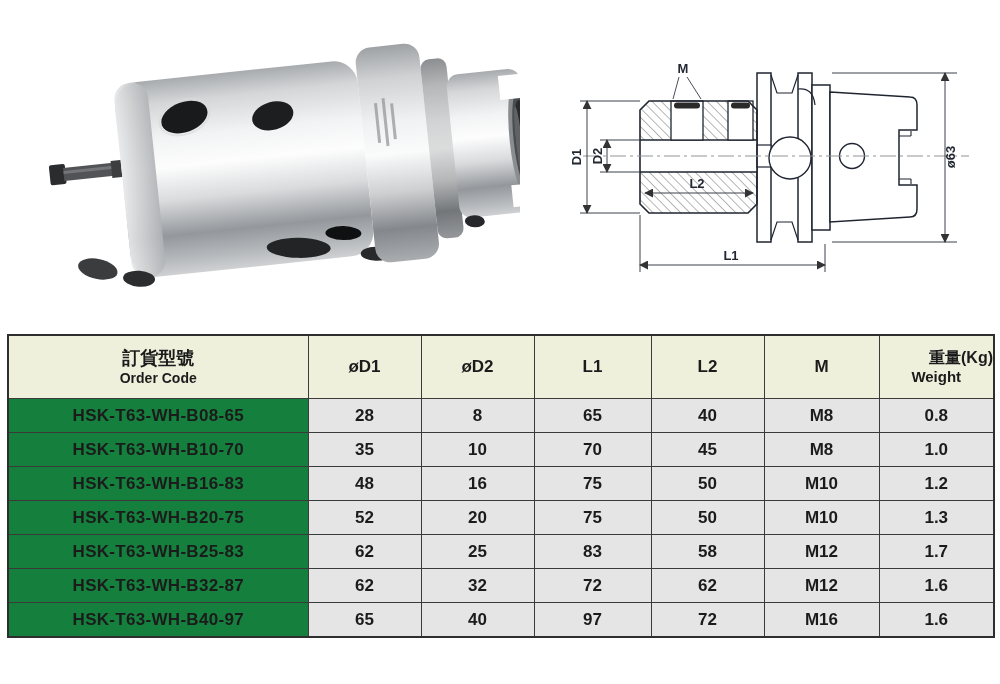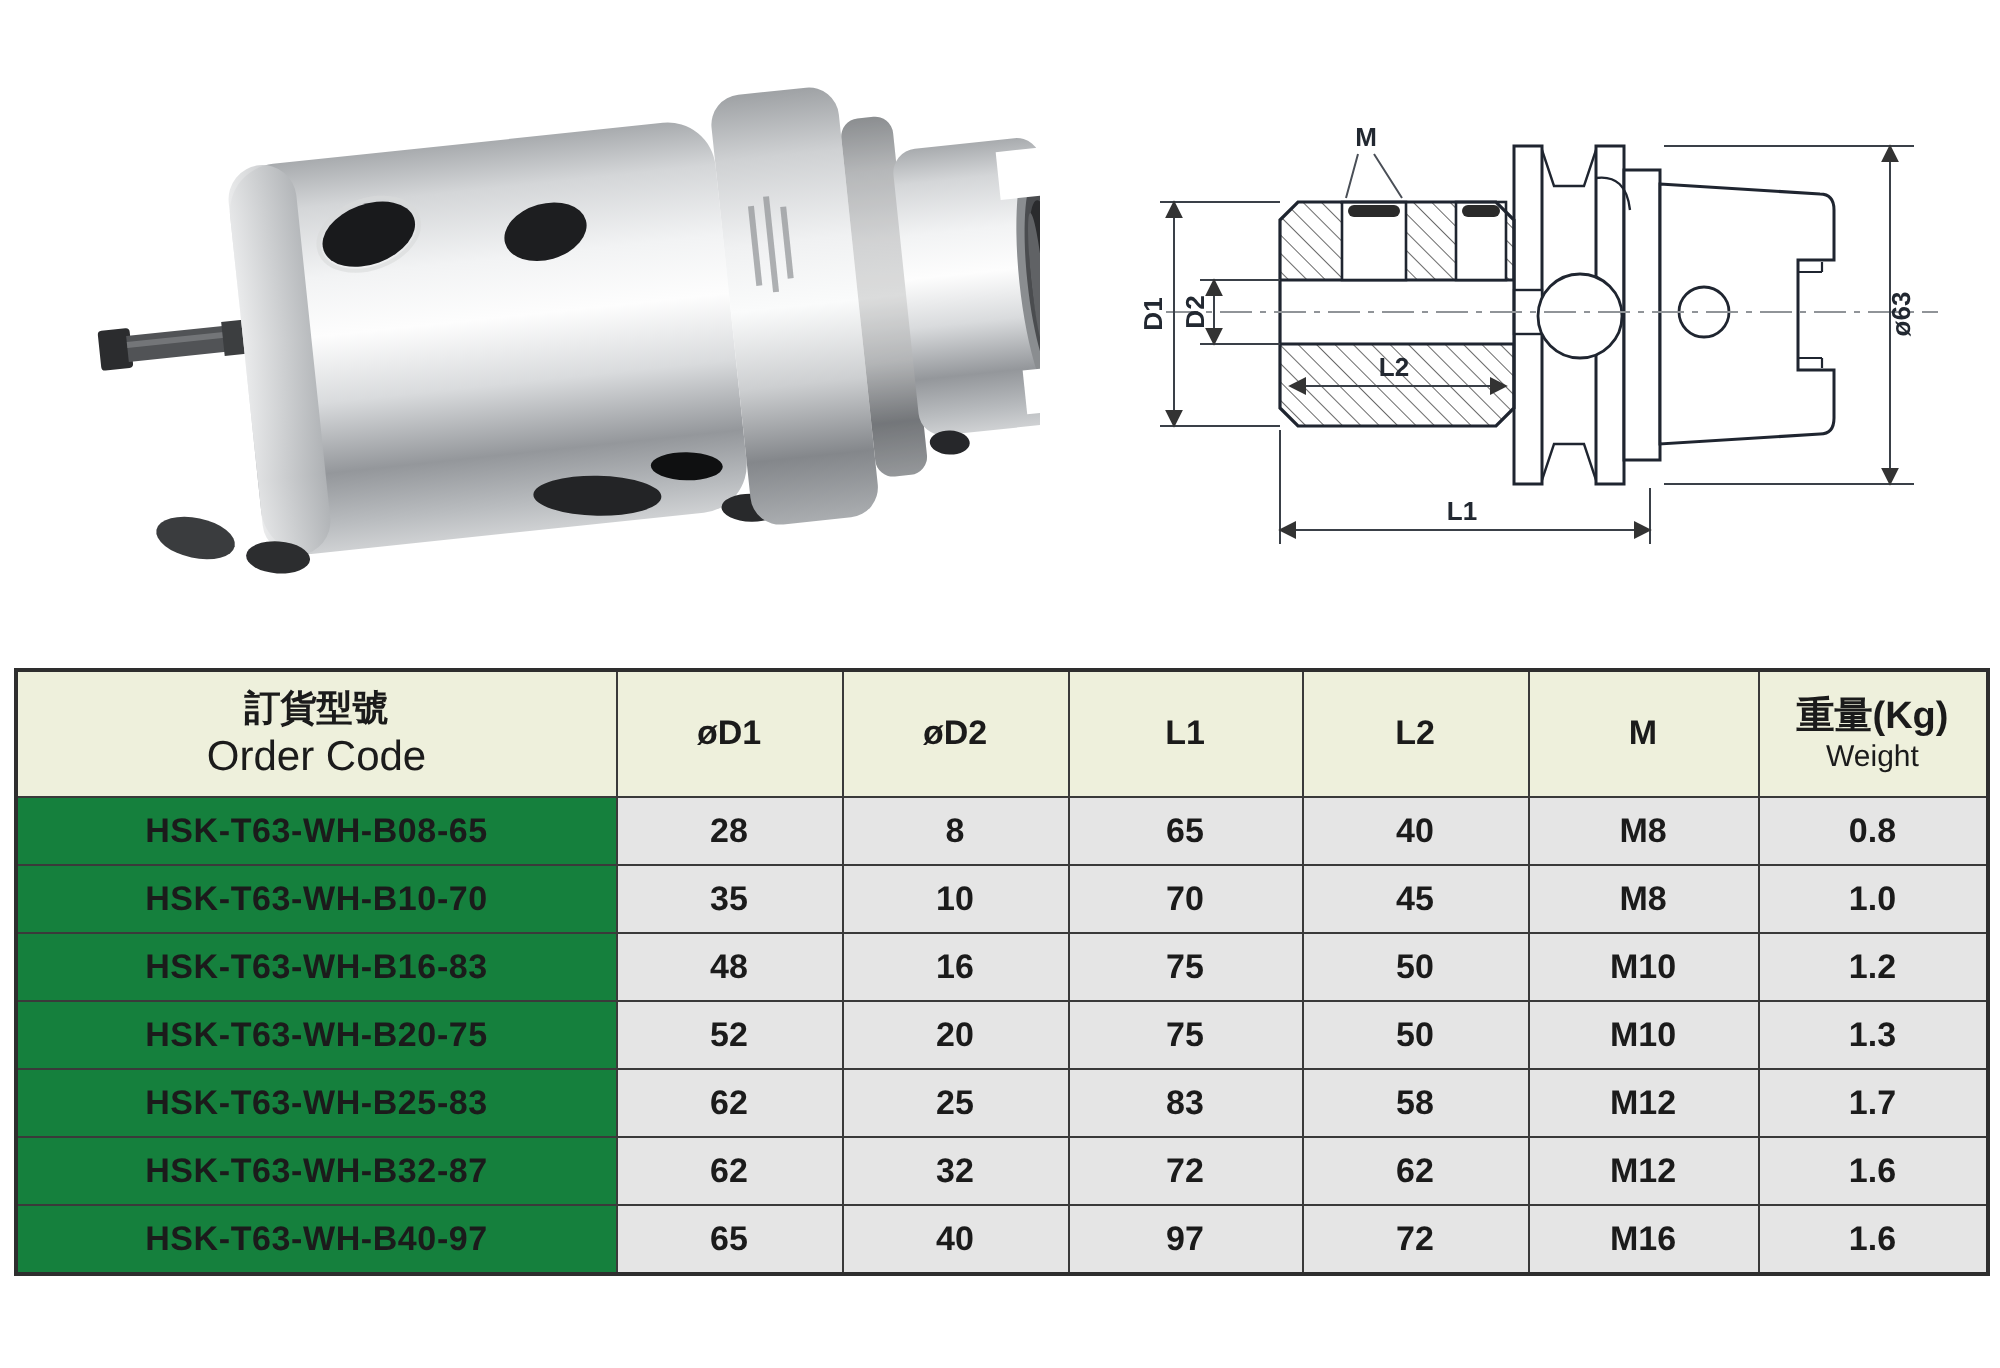--- a/index.html
+++ b/index.html
@@ -14,23 +14,23 @@
   table.spec{
     border-collapse:collapse;table-layout:fixed;width:986px;
     border:2px solid #2e2e2e;
   }
   table.spec th, table.spec td{
     border:1px solid #3a3a3a;text-align:center;vertical-align:middle;
     padding:0;overflow:hidden;white-space:nowrap;
   }
   table.spec thead th{background:#eef0dc;height:62px;font-weight:700;}
   .hdr-zh{display:block;font-size:18px;font-weight:700;line-height:1.3;}
-  .hdr-en{display:block;font-size:21px;font-weight:400;line-height:1.2;}
-  .hdr-zh-sm{display:block;font-size:19px;font-weight:700;line-height:1.25;}
-  .hdr-en-sm{display:block;font-size:15px;font-weight:400;line-height:1.15;}
+  .hdr-en{display:block;font-size:14px;font-weight:700;line-height:1.2;}
+  .hdr-zh-sm{display:block;font-size:16px;font-weight:700;line-height:1.25;text-align:right;}
+  .hdr-en-sm{display:block;font-size:15px;font-weight:700;line-height:1.15;}
   .hdr-dim{font-size:17px;font-weight:700;}
   table.spec td{height:33px;font-size:17px;font-weight:700;background:#e5e5e5;}
   table.spec td.code{background:#15803d;letter-spacing:.3px;}
 
   svg text{font-family:"Liberation Sans", sans-serif;}
   .dim-label{font-size:13px;font-weight:700;fill:#222831;}
 </style>
 </head>
 <body>
 

